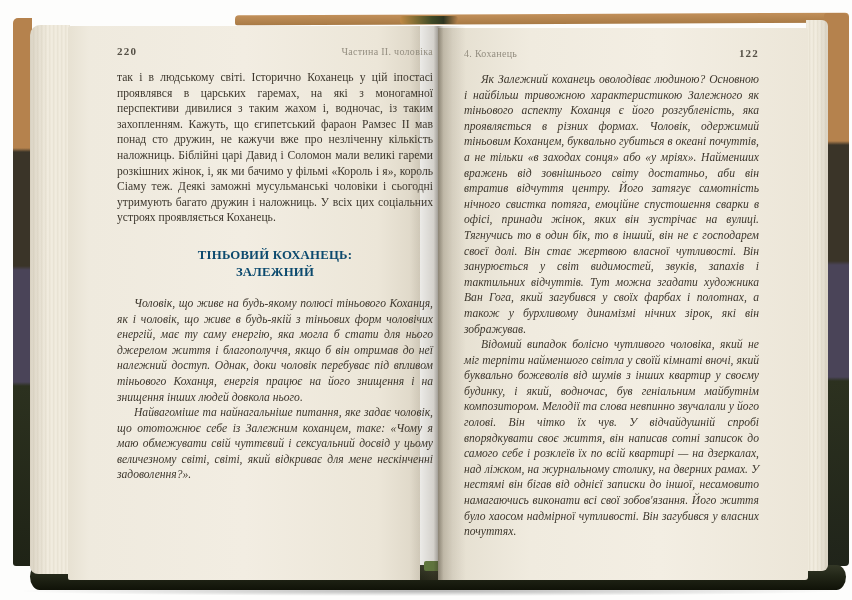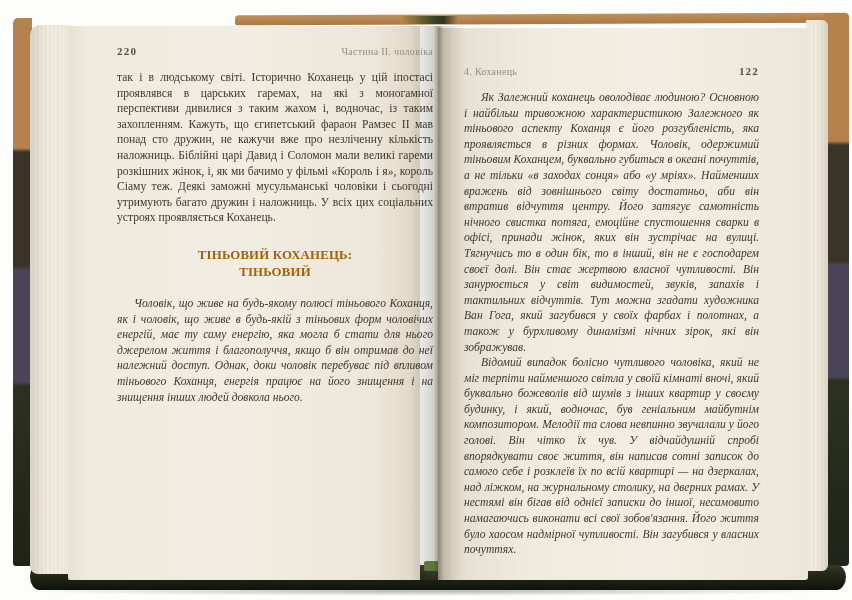--- a/index.html
+++ b/index.html
@@ -78,29 +78,29 @@
   }
   .gutter-shadow{
     position:absolute;left:410px;top:26px;width:56px;height:554px;pointer-events:none;
     background:linear-gradient(90deg,
       rgba(110,100,80,0) 0%,rgba(95,85,65,0.26) 42%,
       rgba(66,58,44,0.48) 50%,rgba(95,85,65,0.2) 60%,rgba(110,100,80,0) 100%);
   }
   
   .text-col{position:absolute;color:#3c362c;}
   .text-left{left:117px;top:45px;width:316px;}
-  .text-right{left:464px;top:65px;width:295px;}
+  .text-right{left:464px;top:47px;width:295px;}
   .page-head{display:flex;justify-content:space-between;align-items:baseline;margin-bottom:13px;}
   .page-num{font-size:11px;font-weight:bold;letter-spacing:1.2px;color:#555046;}
   .running-head{font-size:10px;color:#948e80;letter-spacing:0.3px;}
   .body p{margin:0;font-size:11.6px;line-height:15.6px;text-align:justify;color:#3d372d;}
   .body p.indent{text-indent:17px;font-style:italic;}
   .heading{
     text-align:center;font-weight:bold;font-size:12.8px;line-height:17.5px;
-    letter-spacing:0.2px;color:#a16207;margin:21px 6px 14px;
+    letter-spacing:0.2px;color:#0c4a6e;margin:21px 6px 14px;
   }
   .heading div{white-space:nowrap;}
 </style>
 </head>
 <body>
 
 <div class="book">
 
   <div class="cover-top"></div>
   <div class="headband-top"></div>
@@ -118,23 +118,24 @@
 
   <div class="text-col text-left">
     <div class="page-head">
       <span class="page-num">220</span>
       <span class="running-head">Частина ІІ. чоловіка</span>
     </div>
     <div class="body">
       <p>так і в людському світі. Історично Коханець у цій іпостасі проявлявся в царських гаремах, на які з моногамної перспективи дивилися з таким жахом і, водночас, із таким захопленням. Кажуть, що єгипетський фараон Рамзес ІІ мав понад сто дружин, не кажучи вже про незліченну кількість наложниць. Біблійні царі Давид і Соломон мали великі гареми розкішних жінок, і, як ми бачимо у фільмі «Король і я», король Сіаму теж. Деякі заможні мусульманські чоловіки і сьогодні утримують багато дружин і наложниць. У всіх цих соціальних устроях проявляється Коханець.</p>
       <div class="heading">
         <div>ТІНЬОВИЙ КОХАНЕЦЬ:</div>
-        <div>ТІНЬОВИЙ</div>
+        <div>ЗАЛЕЖНИЙ</div>
       </div>
       <p class="indent">Чоловік, що живе на будь-якому полюсі тіньового Коханця, як і чоловік, що живе в будь-якій з тіньових форм чоловічих енергій, має ту саму енергію, яка могла б стати для нього джерелом життя і благополуччя, якщо б він отримав до неї належний доступ. Однак, доки чоловік перебуває під впливом тіньового Коханця, енергія працює на його знищення і на знищення інших людей довкола нього.</p>
+      <p class="indent">Найвагоміше та найнагальніше питання, яке задає чоловік, що ототожнює себе із Залежним коханцем, таке: «Чому я маю обмежувати свій чуттєвий і сексуальний досвід у цьому величезному світі, світі, який відкриває для мене нескінченні задоволення?».</p>
     </div>
   </div>
 
   <div class="text-col text-right">
     <div class="page-head">
       <span class="running-head">4. Коханець</span>
       <span class="page-num">122</span>
     </div>
     <div class="body">
       <p class="indent">Як Залежний коханець оволодіває людиною? Основною і найбільш тривожною характеристикою Залежного як тіньового аспекту Коханця є його розгубленість, яка проявляється в різних формах. Чоловік, одержимий тіньовим Коханцем, буквально губиться в океані почуттів, а не тільки «в заходах сонця» або «у мріях». Найменших вражень від зовнішнього світу достатньо, аби він втратив відчуття центру. Його затягує самотність нічного свистка потяга, емоційне спустошення сварки в офісі, принади жінок, яких він зустрічає на вулиці. Тягнучись то в один бік, то в інший, він не є господарем своєї долі. Він стає жертвою власної чутливості. Він занурюється у світ видимостей, звуків, запахів і тактильних відчуттів. Тут можна згадати художника Ван Гога, який загубився у своїх фарбах і полотнах, а також у бурхливому динамізмі нічних зірок, які він зображував.</p>

